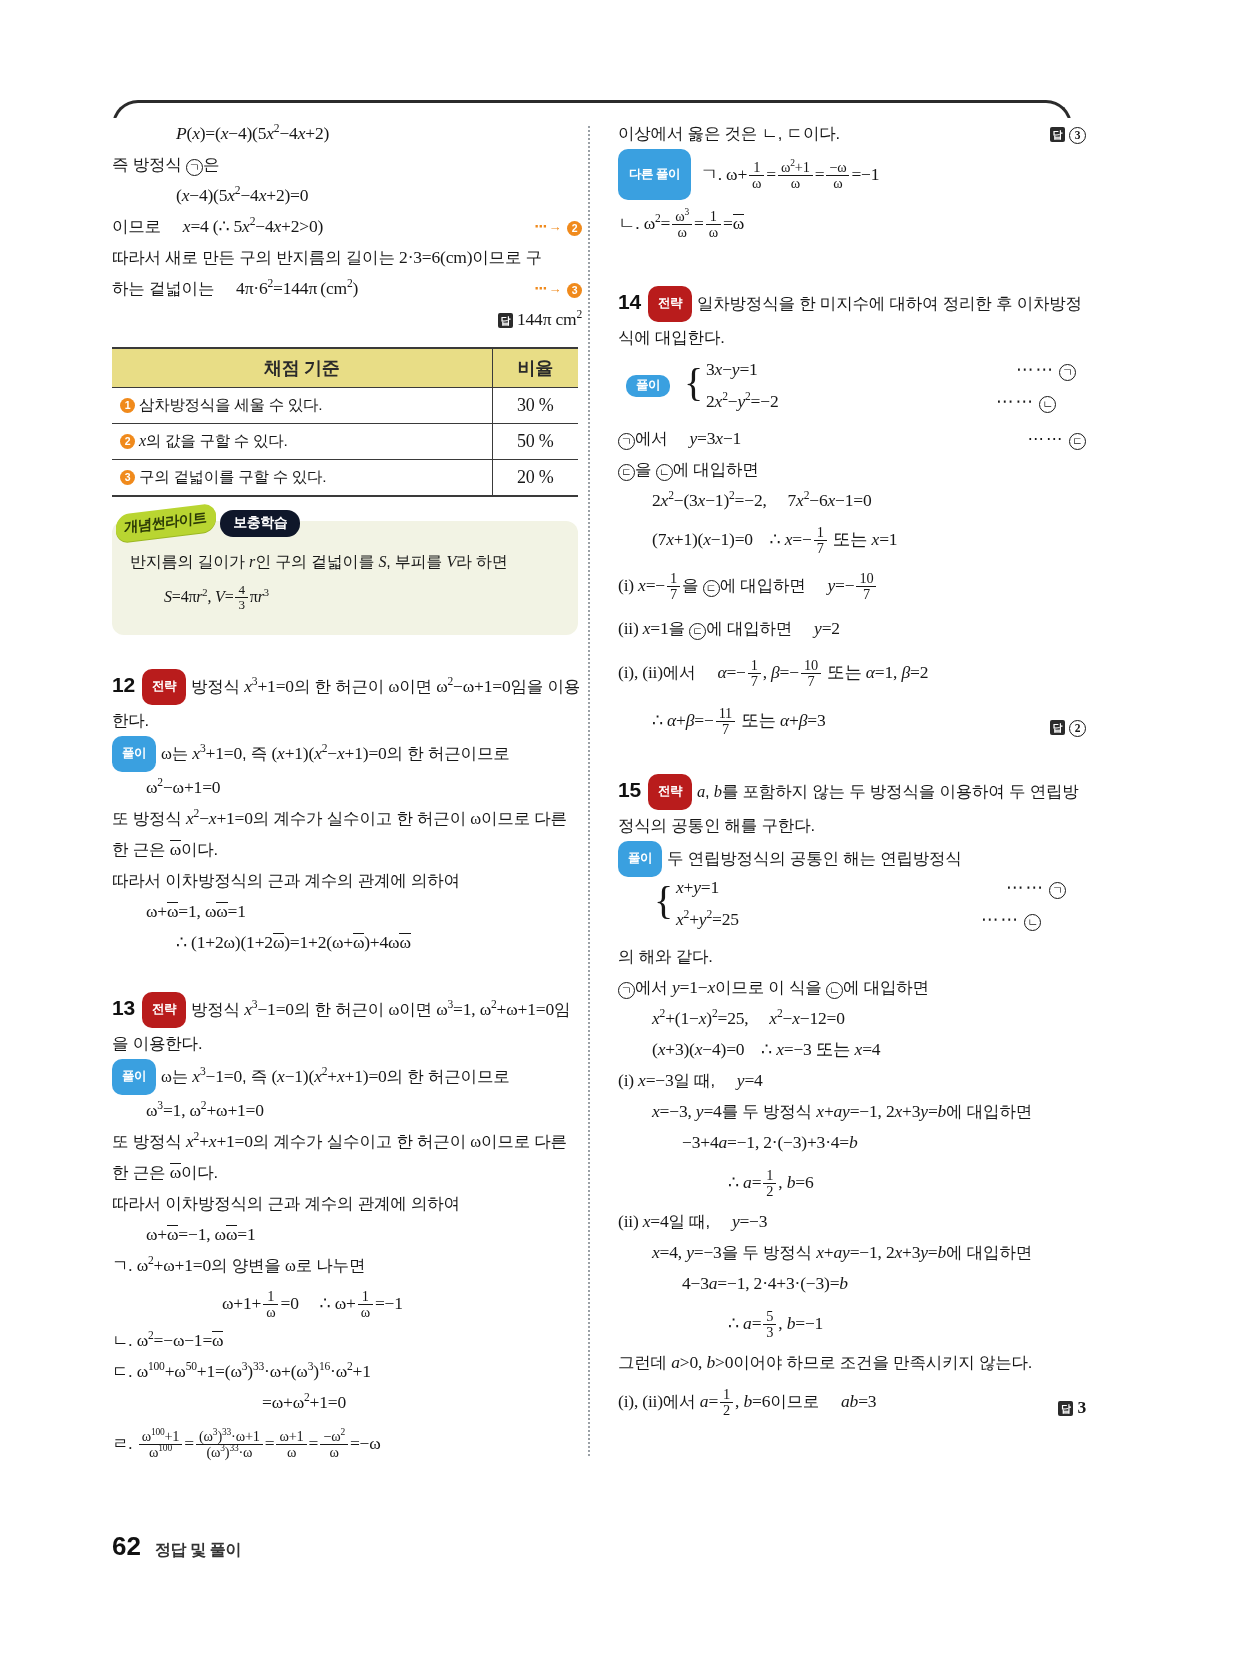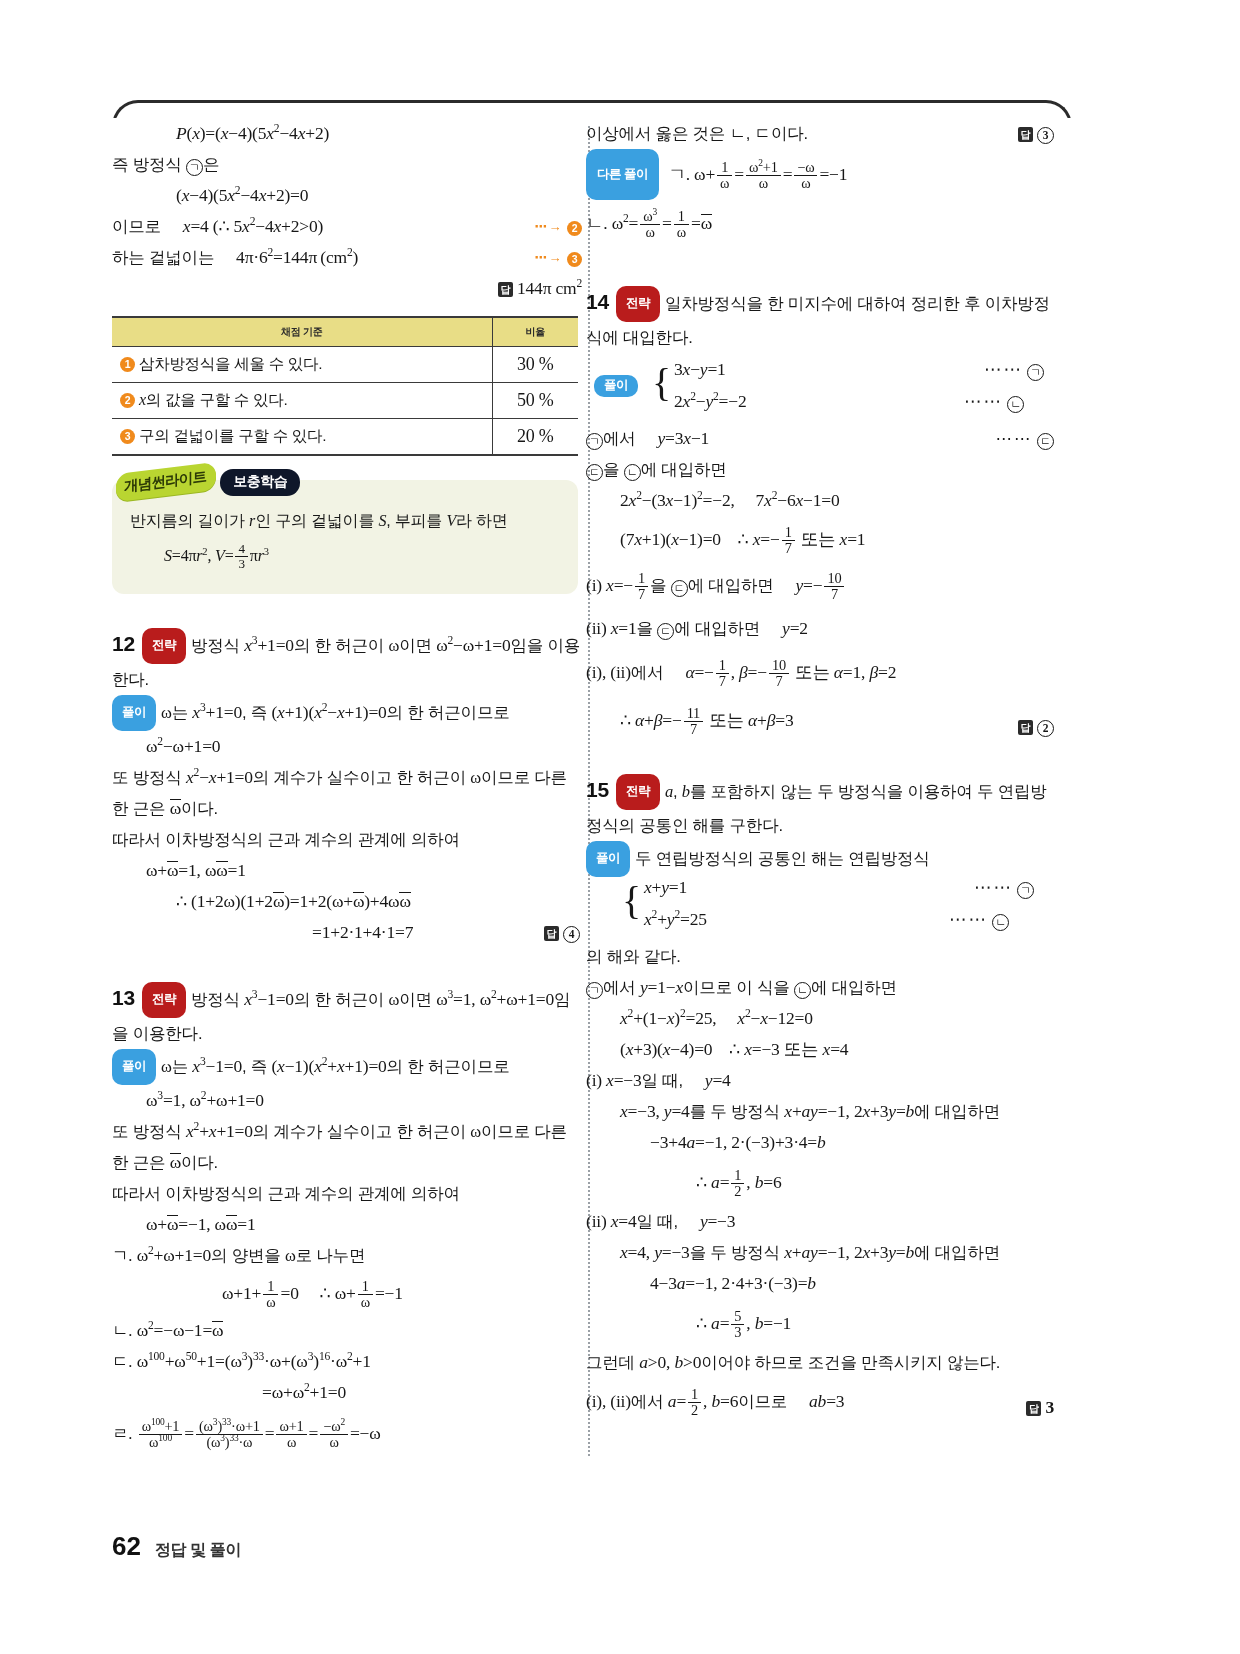--- a/index.html
+++ b/index.html
@@ -32,21 +32,21 @@
     background:#fff; z-index:1;
   }
   .cols {
     position:absolute; left:0; top:118px; width:1016px; height:1380px;
     z-index:2;
   }
   .col {
     position:absolute; top:0; width:470px;
   }
   .col-left { left:112px; }
-  .col-right { left:586px; }
+  .col-right { left:618px; }
   .divider {
     position:absolute; left:588px; top:126px; width:0; height:1330px;
     border-left:2px dotted #9aa0a6;
     z-index:2;
   }
   
   .ln {
     font-size:16.5px;
     line-height:31px;
     letter-spacing:-0.2px;
@@ -116,21 +116,21 @@
     vertical-align:-1px; font-family:"Liberation Sans",sans-serif;
   }
 
   
   .rubric {
     border-collapse:collapse; width:466px; margin-top:12px;
     font-size:15.5px;
   }
   .rubric th {
     background:#e8dd86; border-top:2.2px solid #3a3a3a; border-bottom:1.6px solid #3a3a3a;
-    padding:7px 4px; font-size:10px; font-weight:bold; color:#2a2a2a;
+    padding:7px 4px; font-size:18px; font-weight:bold; color:#2a2a2a;
     letter-spacing:-0.3px;
   }
   .rubric th.c2 { width:86px; border-left:1.3px solid #3a3a3a; }
   .rubric td {
     border-bottom:1.3px solid #3a3a3a; padding:7px 8px; letter-spacing:-0.3px;
   }
   .rubric tr:last-child td { border-bottom:2.2px solid #3a3a3a; }
   .rubric td.c2 { border-left:1.3px solid #3a3a3a; text-align:center;
      font-family:"Liberation Serif",serif; font-size:18px;}
 
@@ -192,20 +192,23 @@
         <div class="ln ind2 math">
           <span class="mi">P</span>(<span class="mi">x</span>)=(<span class="mi">x</span>−4)(5<span class="mi">x</span><sup>2</sup>−4<span class="mi">x</span>+2)
         </div>
         <div class="ln">즉 방정식 <span class="circsym">ㄱ</span>은</div>
         <div class="ln ind2 math">
           (<span class="mi">x</span>−4)(5<span class="mi">x</span><sup>2</sup>−4<span class="mi">x</span>+2)=0
         </div>
         <div class="ln">
           이므로&nbsp;&nbsp;&nbsp;&nbsp;&nbsp;<span class="math"><span class="mi">x</span>=4 (∴⁣&nbsp;5<span class="mi">x</span><sup>2</sup>−4<span class="mi">x</span>+2&gt;0)</span>
           <span class="rightmark"><span class="dotlead">⋯→</span> <span class="stepmark">2</span></span>
+        </div>
+        <div class="ln wrap">
+          따라서 새로 만든 구의 반지름의 길이는 <span class="math">2·3=6(cm)</span>이므로 구
         </div>
         <div class="ln">
           하는 겉넓이는&nbsp;&nbsp;&nbsp;&nbsp;&nbsp;<span class="math">4<span class="mr">π</span>·6<sup>2</sup>=144<span class="mr">π</span> (cm<sup>2</sup>)</span>
           <span class="rightmark"><span class="dotlead">⋯→</span> <span class="stepmark">3</span></span>
         </div>
         <div class="ln" style="text-align:right;">
           <span class="ansbox">답</span><span class="math">144<span class="mr">π</span> cm<sup>2</sup></span>
         </div>
       </div>
 
@@ -271,24 +274,20 @@
         <div class="ln wrap">
           또 방정식 <span class="math"><span class="mi">x</span><sup>2</sup>−<span class="mi">x</span>+1=0</span>의 계수가 실수이고 한 허근이 <span class="mr">ω</span>이므로 다른 한 근은 <span class="math"><span class="ovl">ω</span></span>이다.
         </div>
         <div class="ln">따라서 이차방정식의 근과 계수의 관계에 의하여</div>
         <div class="ln ind1 math">
           <span class="mr">ω</span>+<span class="ovl">ω</span>=1, <span class="mr">ω</span><span class="ovl">ω</span>=1
         </div>
         <div class="ln ind2 math">
           ∴ (1+2<span class="mr">ω</span>)(1+2<span class="ovl">ω</span>)=1+2(<span class="mr">ω</span>+<span class="ovl">ω</span>)+4<span class="mr">ω</span><span class="ovl">ω</span>
         </div>
-        <div class="ln ind5 math">
-          =1+2·1+4·1=7
-          <span class="rightmark2"><span class="ansbox">답</span><span class="circnum">4</span></span>
-        </div>
       </div>
 
       <div style="margin-top:34px;">
         <div class="ln wrap">
           <span class="qnum">13</span><span class="badge badge-strategy">전략</span>방정식 <span class="math"><span class="mi">x</span><sup>3</sup>−1=0</span>의 한 허근이 <span class="mr">ω</span>이면 <span class="math"><span class="mr">ω</span><sup>3</sup>=1, <span class="mr">ω</span><sup>2</sup>+<span class="mr">ω</span>+1=0</span>임을 이용한다.
         </div>
         <div class="ln wrap">
           <span class="badge badge-solution">풀이</span><span class="mr">ω</span>는 <span class="math"><span class="mi">x</span><sup>3</sup>−1=0</span>, 즉 <span class="math">(<span class="mi">x</span>−1)(<span class="mi">x</span><sup>2</sup>+<span class="mi">x</span>+1)=0</span>의 한 허근이므로
         </div>
         <div class="ln ind1 math">

